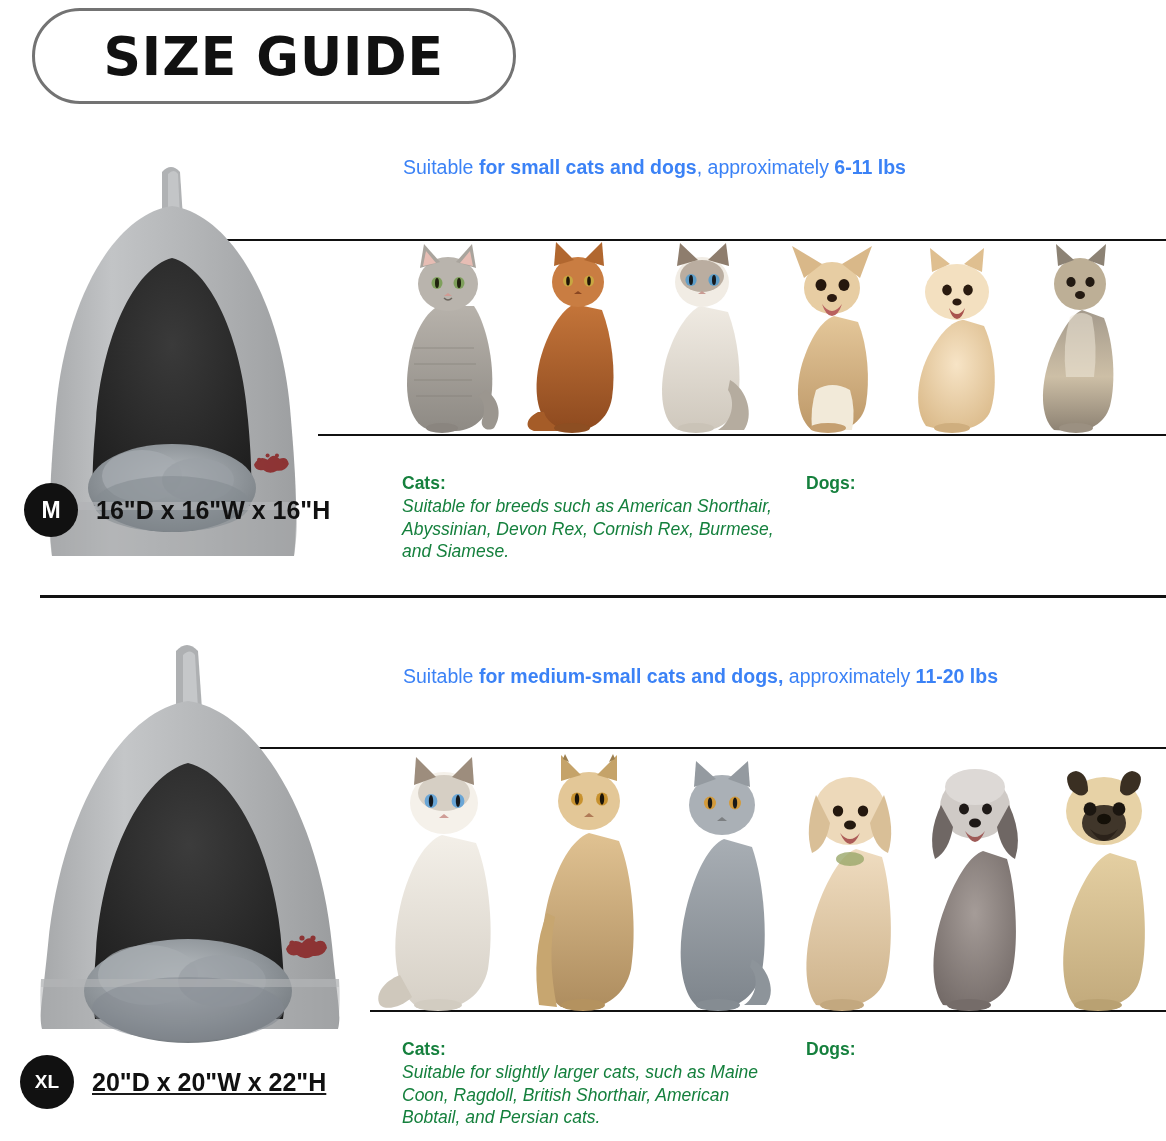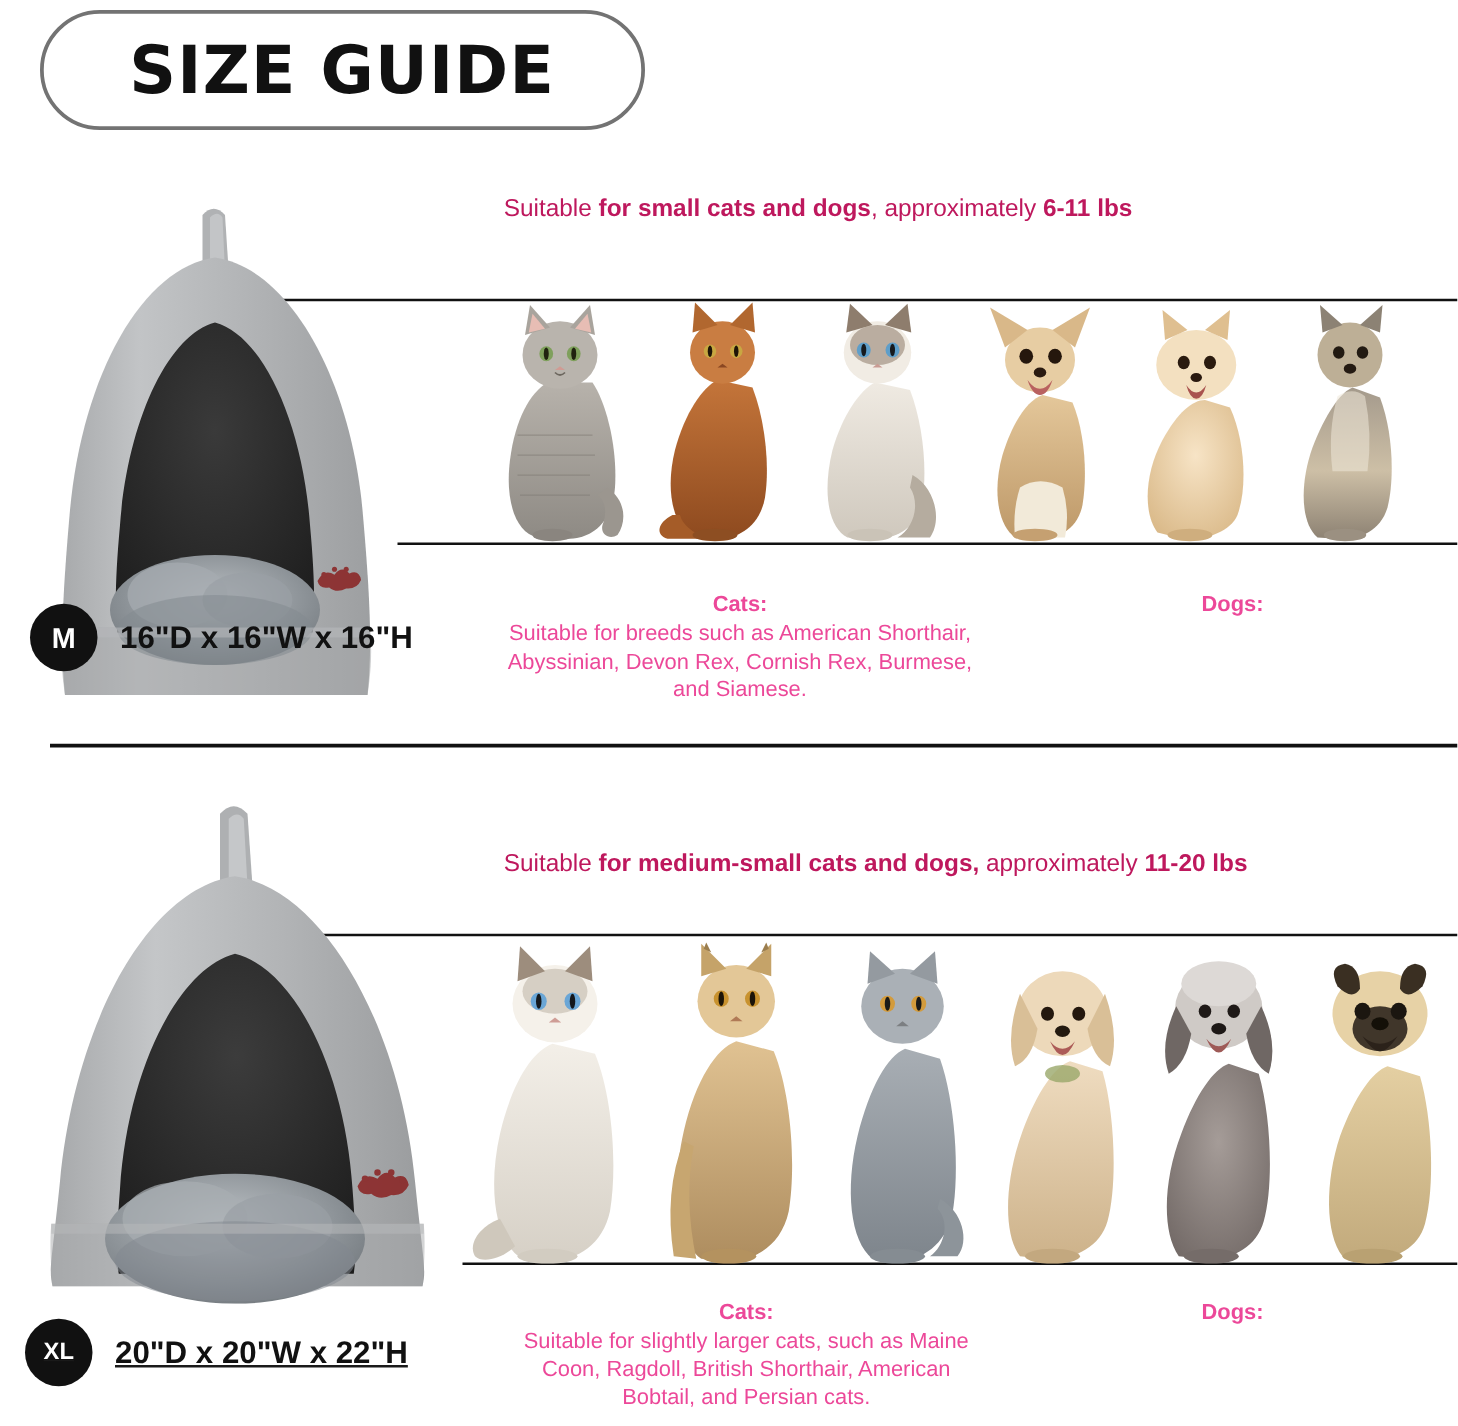--- a/index.html
+++ b/index.html
@@ -46,21 +46,21 @@
     position: absolute;
     left: 0;
     width: 1166px;
   }
   #section-0 { top: 140px; height: 460px; }
   #section-1 { top: 625px; height: 516px; }
 
   .suit-line {
     position: absolute;
     font-size: 19.5px;
-    color: #be185d;
+    color: #3b82f6;
     white-space: nowrap;
   }
   .suit-line b { font-weight: bold; }
 
   .rule {
     position: absolute;
     background: #111111;
     height: 2px;
   }
 
@@ -96,29 +96,28 @@
     font-weight: bold;
     color: #111111;
     white-space: nowrap;
   }
 
   
   .breed-col {
     position: absolute;
     font-size: 17.5px;
     line-height: 1.28;
-    color: #ec4899;
-    text-align: center;
+    color: #15803d;
   }
   .breed-head {
     font-weight: bold;
     display: block;
     margin-bottom: 1px;
   }
-  .breed-body { display: block; }
+  .breed-body { display: block; font-style: italic; }
 
   
   .animals {
     position: absolute;
     display: flex;
     align-items: flex-end;
     justify-content: space-between;
   }
   .animal {
     position: relative;
@@ -337,21 +336,21 @@
   </div>
   <div class="breed-col" style="left:806px; top:332px; width:360px;">
     <span class="breed-head">Dogs:</span>
   </div>
 
   <div class="rule" style="left:40px; top:455px; width:1126px; height:3px;"></div>
 </div>
 
 <div class="section" id="section-1">
 
-  <div class="suit-line" style="left:403px; top:55px;">
+  <div class="suit-line" style="left:403px; top:40px;">
     <span>Suitable </span><b>for medium-small cats and dogs,</b><span> approximately </span><b>11-20 lbs</b>
   </div>
 
   <div class="rule" style="left:185px; top:122px; width:981px;"></div>
   <div class="rule" style="left:370px; top:385px; width:796px;"></div>
 
   <div class="bed-wrap" style="left:8px; top:18px;">
     <svg class="bed-svg" width="380" height="400" viewBox="0 0 380 400">
       <defs>
         <linearGradient id="fabX" x1="0" y1="0" x2="1" y2="0">

